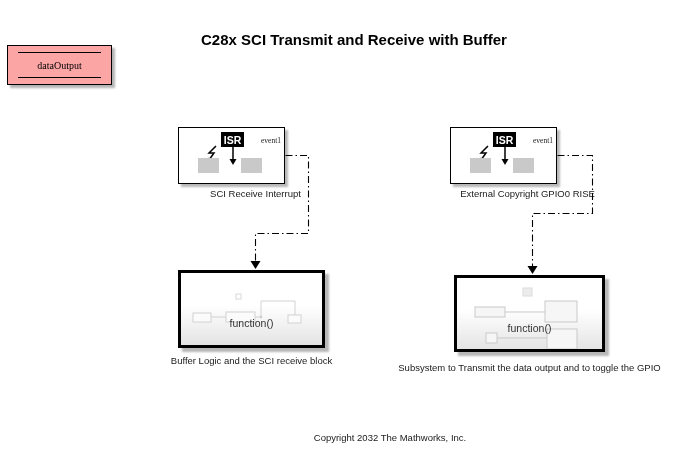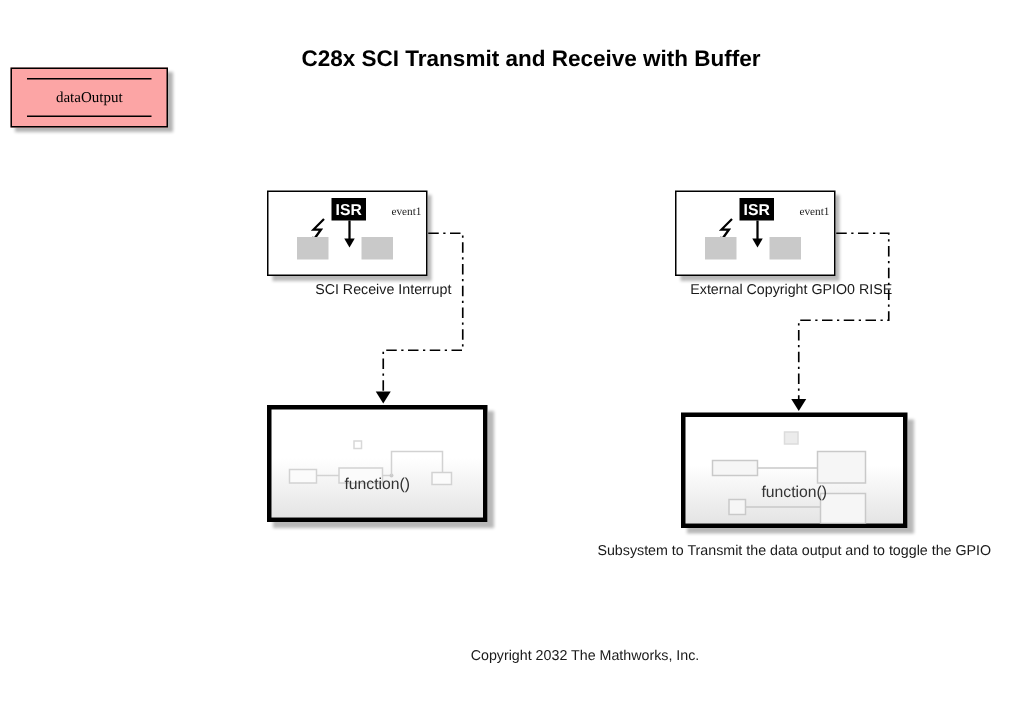--- a/index.html
+++ b/index.html
@@ -124,20 +124,21 @@
       <rect x="55" y="21" width="5" height="5" fill="none" stroke="#d8d8d8" stroke-width="1"></rect>
       <rect x="12" y="40" width="18" height="9" fill="#fbfbfb" stroke="#d2d2d2" stroke-width="1"></rect>
       <rect x="45" y="39" width="29" height="10" fill="#fbfbfb" stroke="#d2d2d2" stroke-width="1"></rect>
       <line x1="30" y1="44" x2="45" y2="44" stroke="#d2d2d2" stroke-width="1"></line>
       <line x1="74" y1="44" x2="80" y2="44" stroke="#d2d2d2" stroke-width="1"></line>
       <circle cx="80" cy="44" r="1.3" fill="#c9c9c9"></circle>
       <polyline points="80,44 80,28 114,28 114,42" fill="none" stroke="#d2d2d2" stroke-width="1"></polyline>
       <rect x="107" y="42" width="13" height="8" fill="#fbfbfb" stroke="#d2d2d2" stroke-width="1"></rect>
     </svg>
     <div class="subsys-header">function()</div>
+    <div class="subsys-caption">Buffer Logic and the SCI receive block</div>
   </div>
 
   <div class="subsys subsys-2">
     <svg class="mini-svg" width="145" height="71" viewBox="0 0 145 71">
       <rect x="66" y="10" width="9" height="8" fill="#ececec" stroke="#dcdcdc" stroke-width="1"></rect>
       <rect x="18" y="29" width="30" height="10" fill="#f6f6f6" stroke="#c9c9c9" stroke-width="1"></rect>
       <line x1="48" y1="34" x2="88" y2="34" stroke="#c9c9c9" stroke-width="1"></line>
       <rect x="88" y="23" width="32" height="21" fill="#f6f6f6" stroke="#c9c9c9" stroke-width="1"></rect>
       <rect x="29" y="55" width="11" height="10" fill="#f6f6f6" stroke="#c9c9c9" stroke-width="1"></rect>
       <line x1="40" y1="60" x2="90" y2="60" stroke="#c9c9c9" stroke-width="1"></line>

